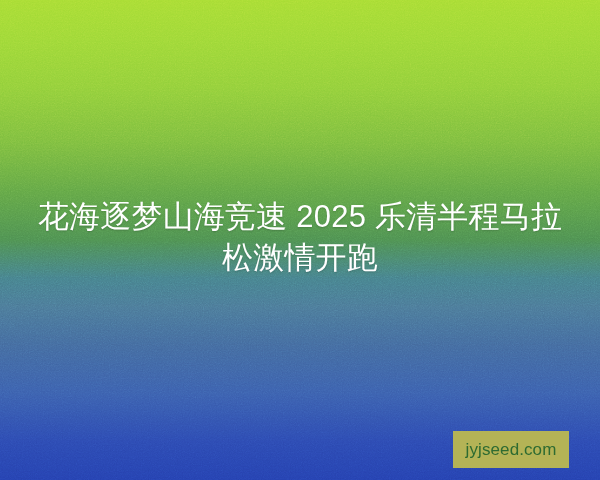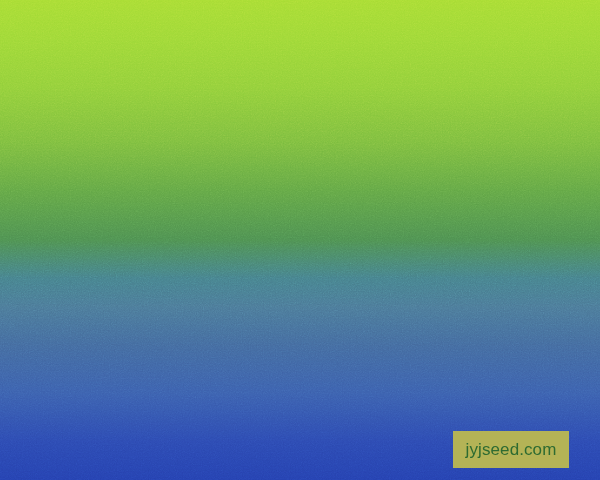--- a/index.html
+++ b/index.html
@@ -107,18 +107,21 @@
   <svg class="bg-noise" width="600" height="480" viewBox="0 0 600 480" xmlns="http://www.w3.org/2000/svg" preserveAspectRatio="none">
     <filter id="grainFilter">
       <feTurbulence type="fractalNoise" baseFrequency="0.85" numOctaves="3" stitchTiles="stitch"></feTurbulence>
       <feColorMatrix type="saturate" values="0"></feColorMatrix>
     </filter>
     <rect width="600" height="480" filter="url(#grainFilter)"></rect>
   </svg>
 
   <div class="bg-noise-fine"></div>
 
+  <div class="title-block">
+    <h1 class="title-text">花海逐梦山海竞速 2025 乐清半程马拉松激情开跑</h1>
+  </div>
 
   <div class="watermark">
     <span class="watermark-text">jyjseed.com</span>
   </div>
 
 </div>
 
 </body></html>

